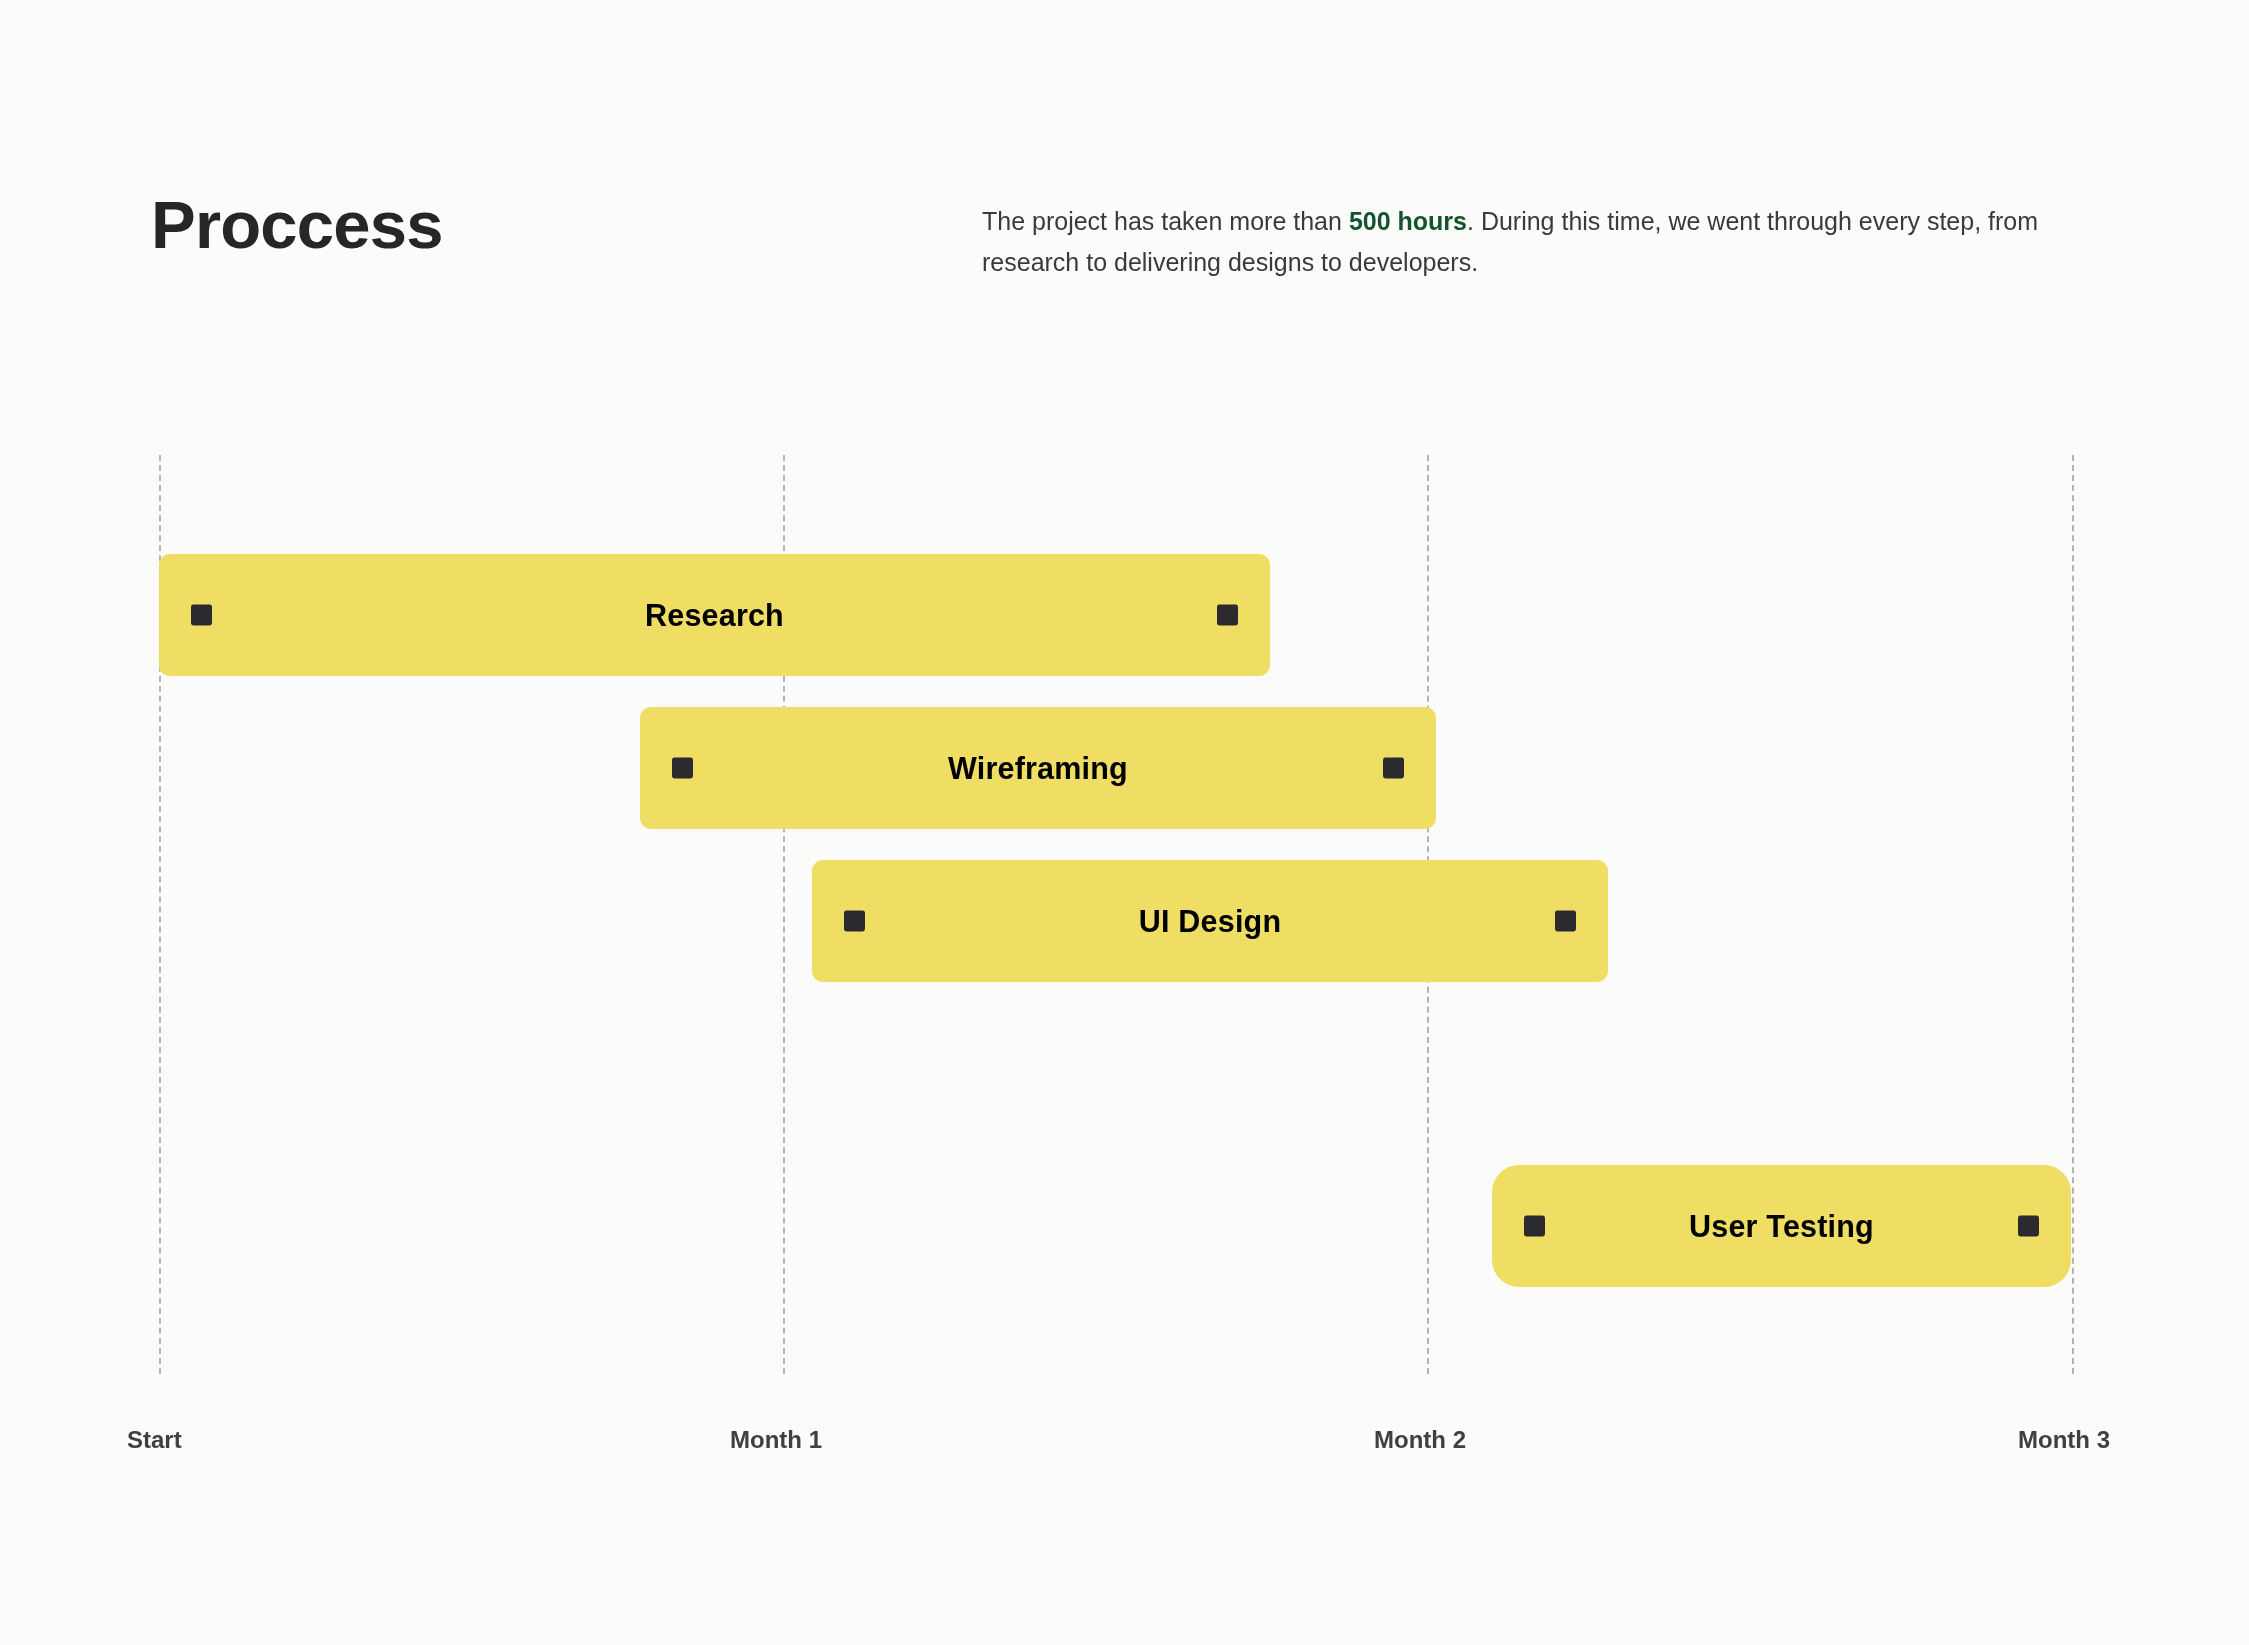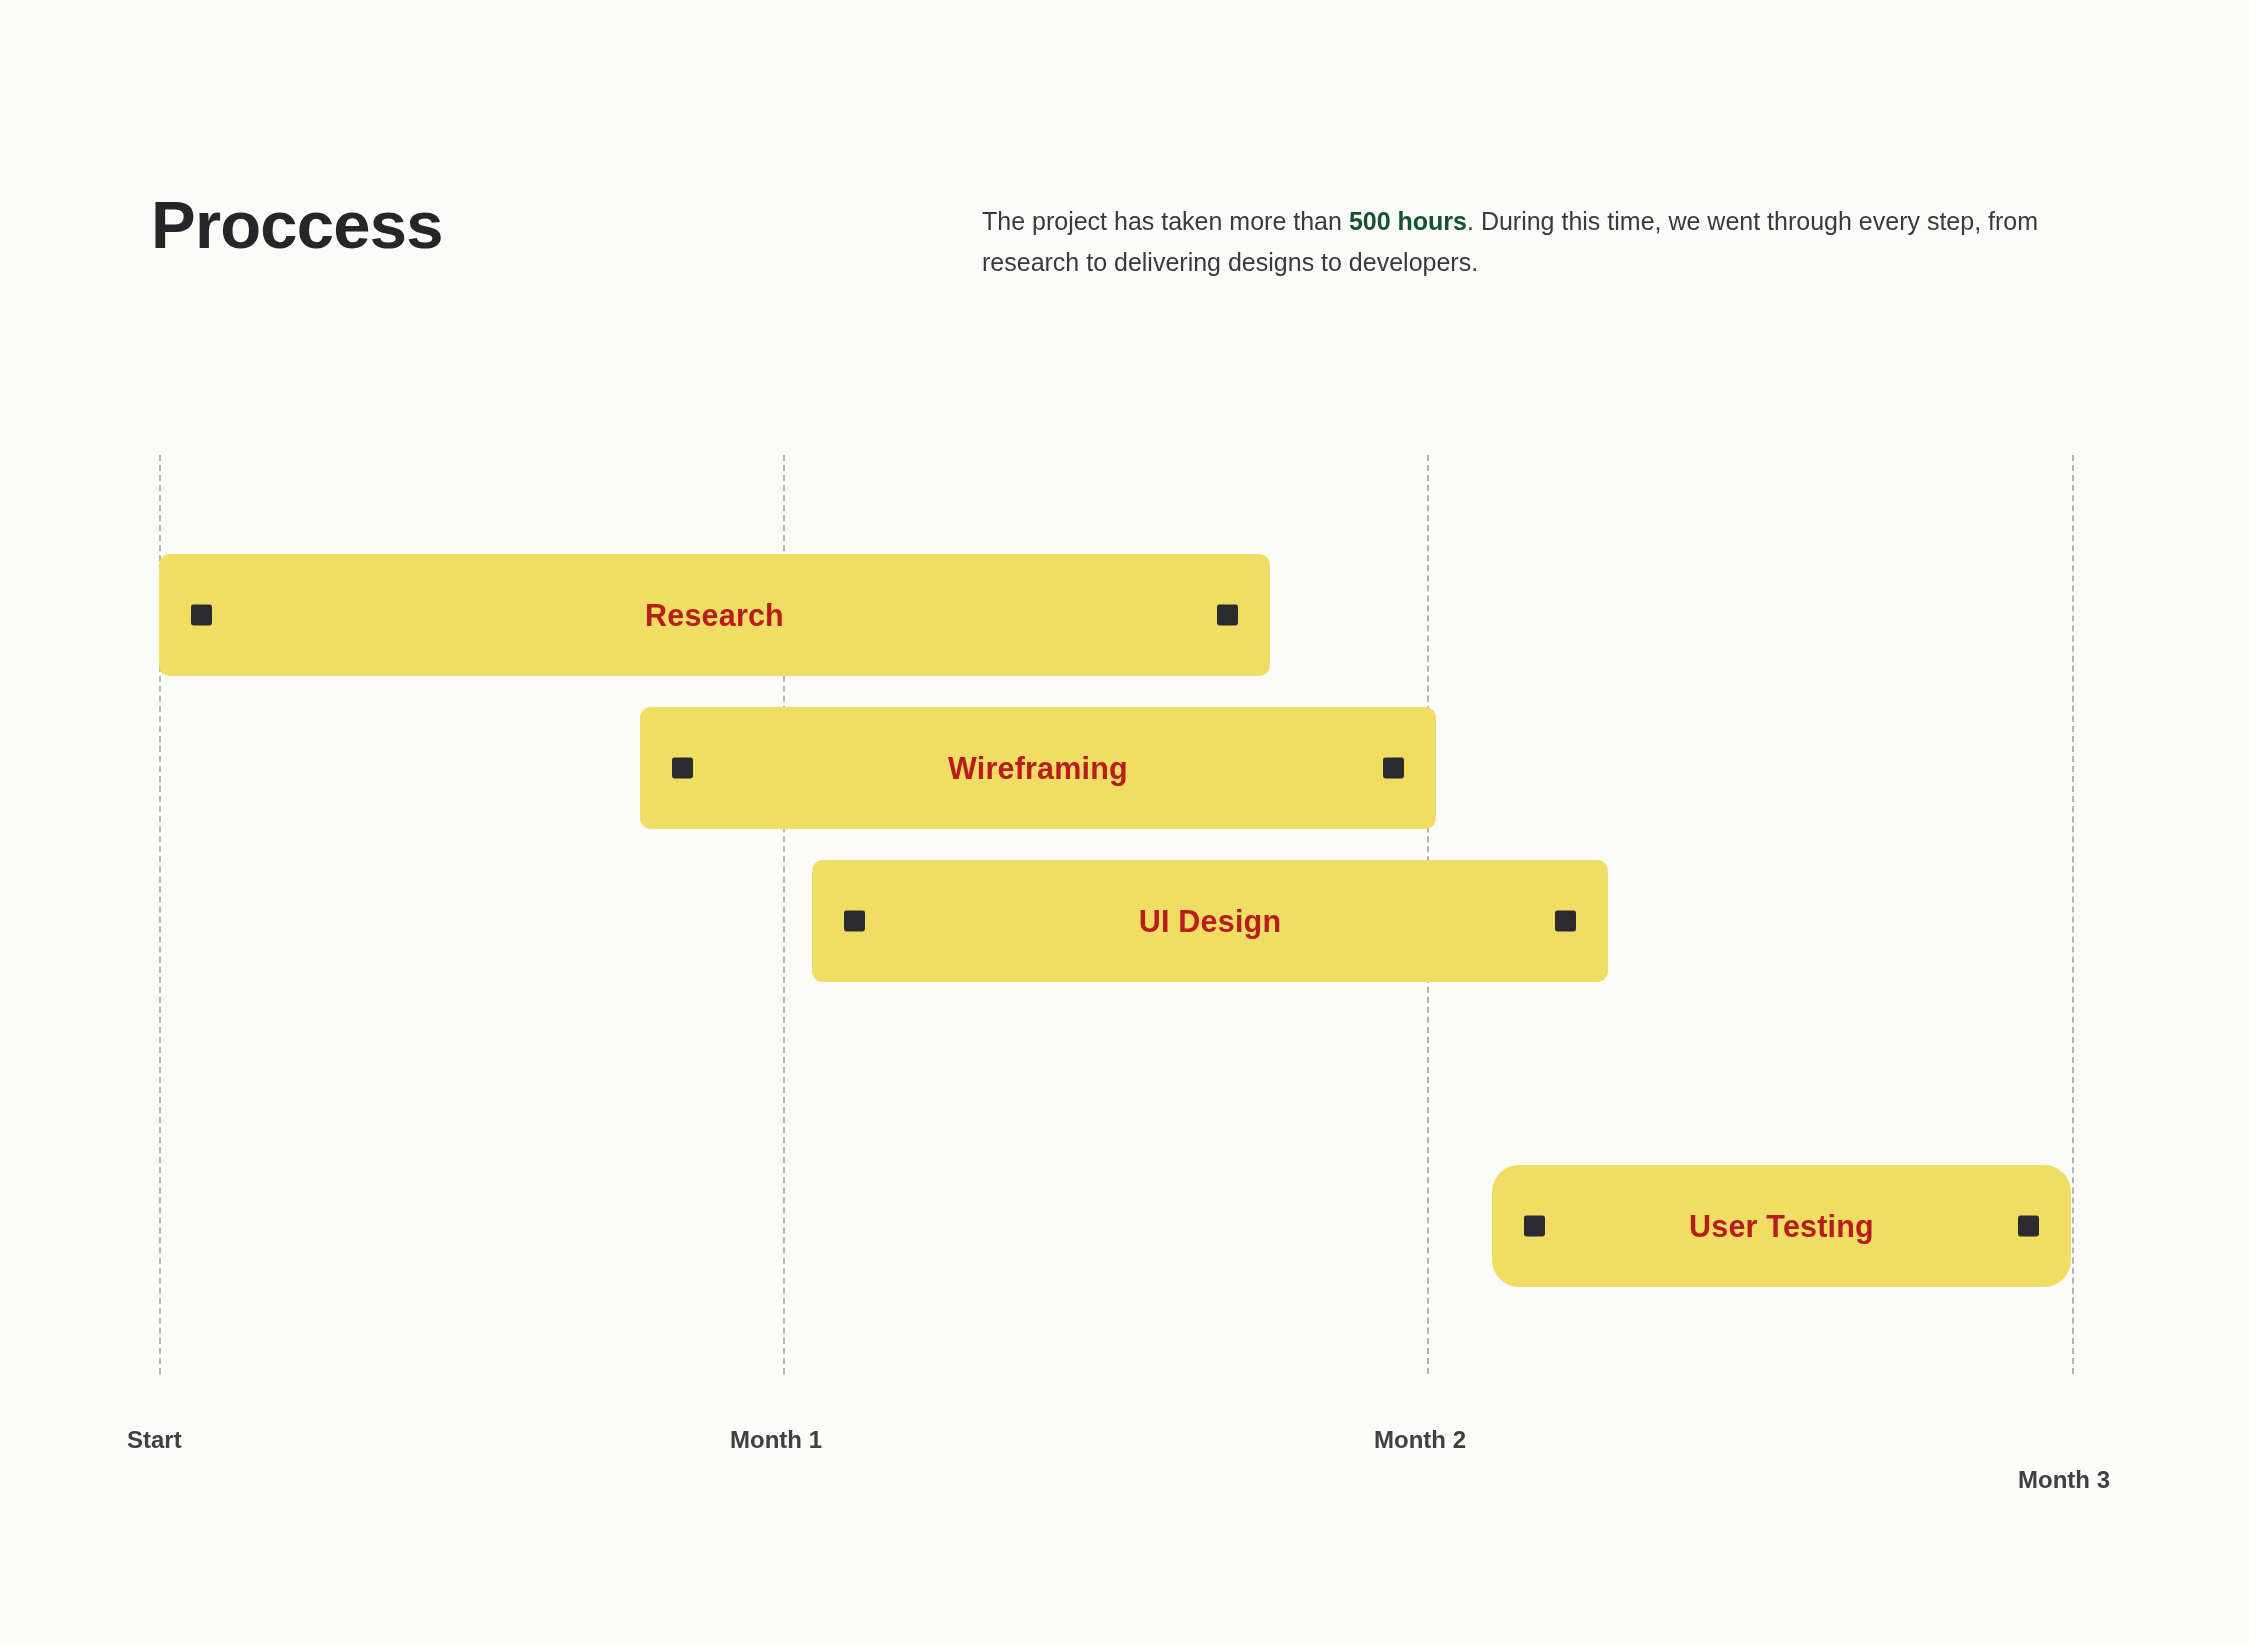--- a/index.html
+++ b/index.html
@@ -81,21 +81,21 @@
     height: 122px;
     background: #EFDE63;
     border-radius: 11.2px;
     display: flex;
     align-items: center;
     justify-content: center;
   }
   .bar-label {
     font-size: 30.5px;
     font-weight: 600;
-    color: #b91c1c;
+    color: #000000;
     letter-spacing: 0.2px;
     white-space: nowrap;
     pointer-events: none;
   }
   .handle {
     position: absolute;
     top: 50%;
     transform: translateY(-50%);
     width: 21px;
     height: 21px;
@@ -144,16 +144,16 @@
 
   <div class="bar" style="left:1492px; width:579px; top:1165px;border-radius:27px;">
     <span class="handle left"></span>
     <span class="bar-label">User Testing</span>
     <span class="handle right"></span>
   </div>
 
   <div class="axis-label" style="left:127px;">Start</div>
   <div class="axis-label" style="left:730px;">Month 1</div>
   <div class="axis-label" style="left:1374px;">Month 2</div>
-  <div class="axis-label" style="left:2018px;margin-top:40px;">Month 3</div>
+  <div class="axis-label" style="left:2018px;">Month 3</div>
 
 </div>
 
 
 </body></html>

